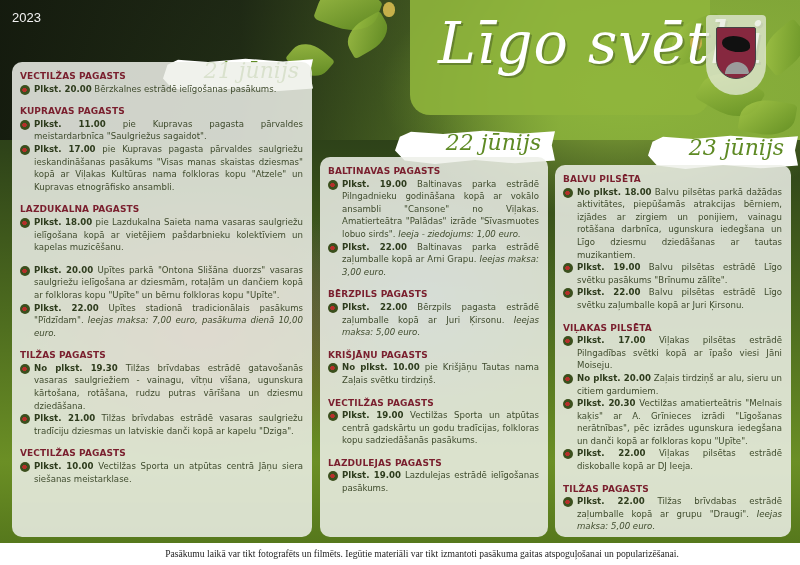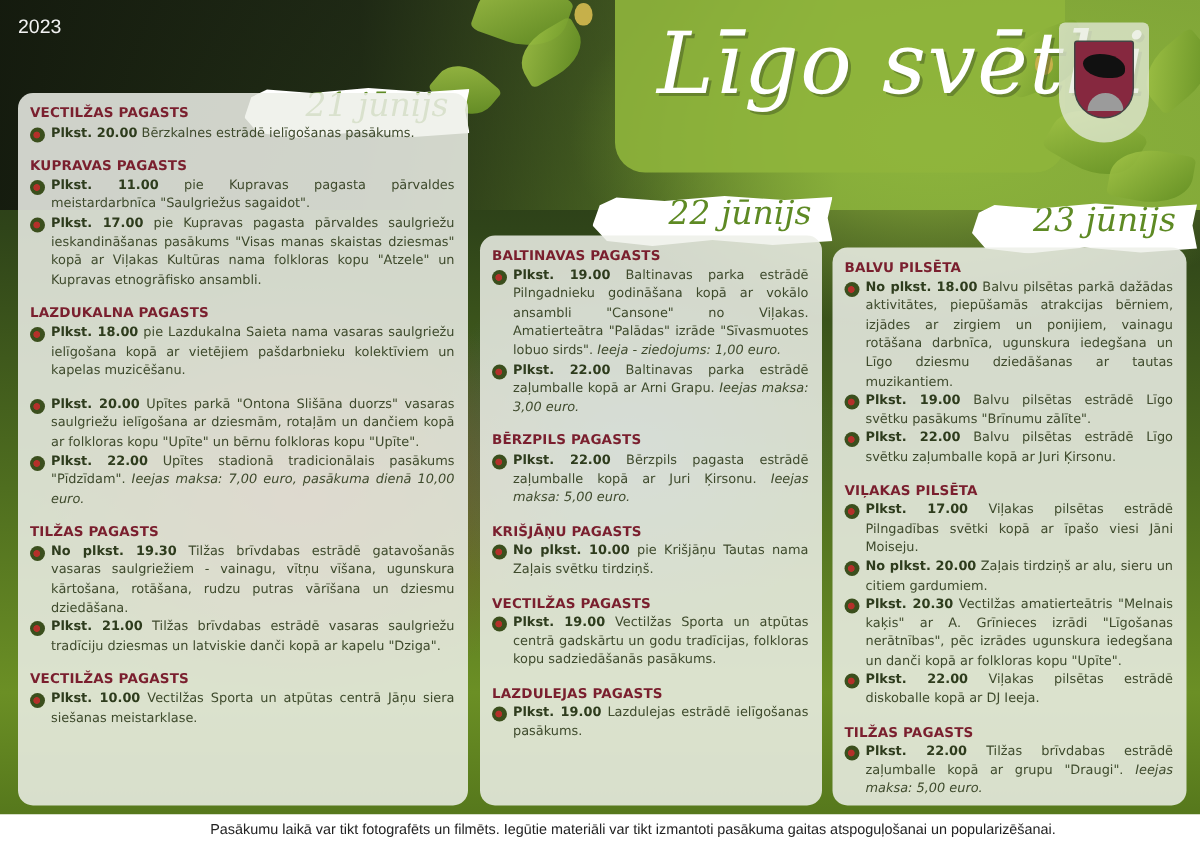--- a/index.html
+++ b/index.html
@@ -94,21 +94,21 @@
   .event { position: relative; padding-left: 14px; text-align: justify; }
   .event .bullet {
     position: absolute; left: 0; top: 2px; width: 10px; height: 10px; border-radius: 50%;
     background: radial-gradient(circle at 45% 50%, #b5302a 0 2px, #3b4f1d 2.5px 100%);
   }
   .event .time { font-weight: bold; color: #2e3c1d; }
   .event .note { font-style: italic; }
   .footer {
     position: absolute; left: 0; top: 543px; width: 800px; height: 22px;
     background: #ffffff; text-align: center;
-    font-family: Liberation Sans, sans-serif; font-size: 9.6px; color: #222;
+    font-family: Liberation Serif, serif; font-size: 9.6px; color: #222;
     line-height: 22px;
     padding-left: 44px;
   }
 </style>
 </head>
 <body>
 
 <div class="poster">
   <div class="banner-band"></div>
 

